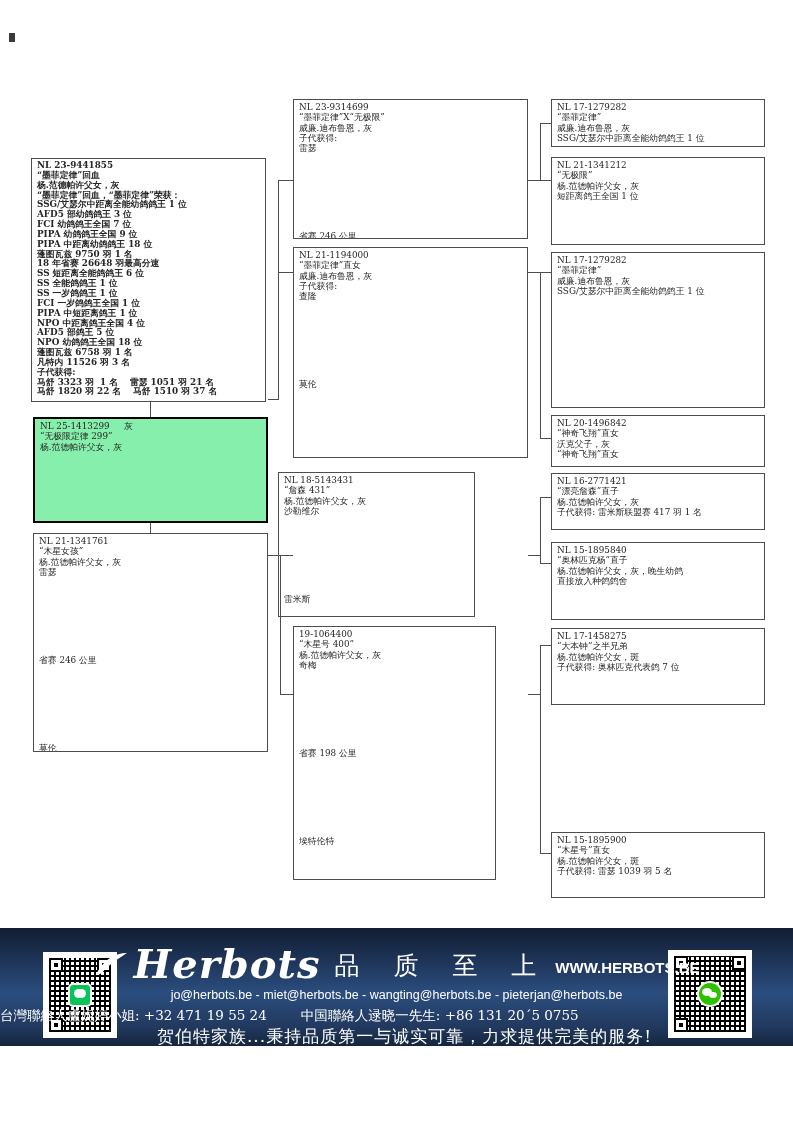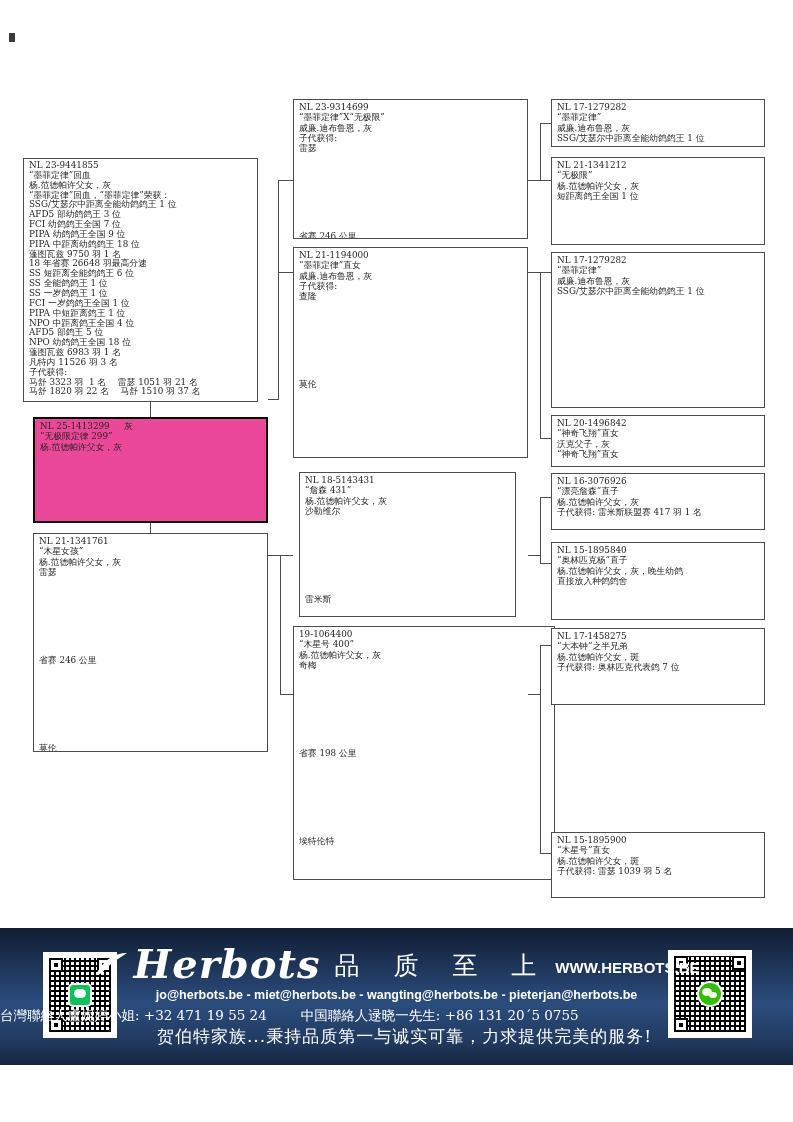--- a/index.html
+++ b/index.html
@@ -8,45 +8,45 @@
 
   
   .box{position:absolute;border:1px solid #4d4d4d;background:#fff;
        padding:2px 5px 2px 5px;font-size:8.8px;line-height:10.3px;
        color:#262626;overflow:hidden;box-sizing:border-box;}
   .box .ring{white-space:pre;}
   .trow{white-space:pre-wrap;}
   .rrow{display:grid;grid-template-columns:1fr 64px 46px;}
   .rrow .c1,.rrow .c2{text-align:right;white-space:pre;}
 
-  .father {left:23px; top:158px; width:235px; height:244px; line-height:9.85px;}
+  .father {left:31px; top:158px; width:235px; height:244px; line-height:9.85px;font-weight:bold;}
   .subject{left:33px; top:417px; width:235px; height:106px;
-           border:2px solid #000; background:#ec4899;}
+           border:2px solid #000; background:#86efac;}
   .mother {left:33px; top:533px; width:235px; height:219px;}
 
   .b1{left:293px; top:99px;  width:235px; height:140px;}
   .b2{left:293px; top:247px; width:235px; height:211px;}
-  .b3{left:299px; top:472px; width:217px; height:145px;}
-  .b4{left:293px; top:626px; width:262px; height:254px;}
+  .b3{left:278px; top:472px; width:197px; height:145px;}
+  .b4{left:293px; top:626px; width:203px; height:254px;}
 
   .c1{left:551px; top:99px;  width:214px; height:48px;}
   .c2{left:551px; top:157px; width:214px; height:88px;}
   .c3{left:551px; top:252px; width:214px; height:156px;}
   .c4{left:551px; top:415px; width:214px; height:52px;}
   .c5{left:551px; top:473px; width:214px; height:57px;}
   .c6{left:551px; top:542px; width:214px; height:78px;}
   .c7{left:551px; top:628px; width:214px; height:77px;}
   .c8{left:551px; top:832px; width:214px; height:66px;}
 
   
   .hline,.vline{position:absolute;background:#4d4d4d;}
   .hline{height:1px;} .vline{width:1px;}
 
   
-  .footer{position:absolute;left:0;top:928px;width:793px;height:137px;
+  .footer{position:absolute;left:0;top:928px;width:793px;height:118px;
     background:linear-gradient(180deg,#111d32 0%,#1d3356 26%,#2b4d7e 55%,#21395e 84%,#15253e 100%);}
   .qr{position:absolute;background:#fff;padding:6px;box-sizing:border-box;}
   .qr-left {left:43px; top:24px; width:74px; height:86px;}
   .qr-right{left:668px;top:22px; width:84px; height:88px;}
   .qr .mods{position:absolute;left:6px;top:6px;right:6px;bottom:6px;
     background-image:
       repeating-linear-gradient(0deg,#000 0 2px,transparent 2px 5px),
       repeating-linear-gradient(90deg,#000 0 2px,#fff 2px 5px);}
   .finder{position:absolute;width:14px;height:14px;background:#000;}
   .finder::before{content:"";position:absolute;left:2px;top:2px;right:2px;bottom:2px;background:#fff;}
@@ -62,21 +62,21 @@
   .badge-wechat::after{content:"";position:absolute;left:10px;top:9px;width:8px;height:6px;background:#fff;border-radius:50%;}
 
   .brand-row{position:absolute;left:50%;top:12px;transform:translateX(-50%);
              display:flex;align-items:center;white-space:nowrap;color:#fff;}
   .brand-script{font-family:"DejaVu Serif",serif;font-style:italic;font-weight:bold;
                 font-size:40px;letter-spacing:1px;margin:0 14px 0 6px;}
   .brand-cn{font-size:25px;letter-spacing:13px;margin-right:6px;margin-top:4px;}
   .brand-url{font-family:"Liberation Sans","DejaVu Sans",sans-serif;font-weight:bold;
              font-size:15px;margin-top:8px;}
   .emails{position:absolute;left:0;right:0;top:60px;text-align:center;color:#fff;
-          font-family:"Liberation Sans","DejaVu Sans",sans-serif;font-weight:bold;font-size:12.5px;}
+          font-family:"Liberation Sans","DejaVu Sans",sans-serif;font-weight:normal;font-size:12.5px;}
   .contacts{position:absolute;left:0;right:0;top:79px;color:#fff;
             font-size:13.5px;}
   .contacts .gap{display:inline-block;width:34px;}
   .slogan{position:absolute;left:16px;right:0;top:97px;text-align:center;color:#fff;
           font-size:17px;letter-spacing:1px;}
 
   .corner-mark{position:absolute;left:9px;top:33px;width:6px;height:9px;background:#3a3a3a;}
 </style>
 </head>
 <body>
@@ -97,21 +97,21 @@
       <div class="trow">蓬图瓦兹 9750 羽 1 名</div>
       <div class="trow">18 年省赛 26648 羽最高分速</div>
       <div class="trow">SS 短距离全能鸽鸽王 6 位</div>
       <div class="trow">SS 全能鸽鸽王 1 位</div>
       <div class="trow">SS 一岁鸽鸽王 1 位</div>
       <div class="trow">FCI 一岁鸽鸽王全国 1 位</div>
       <div class="trow">PIPA 中短距离鸽王 1 位</div>
       <div class="trow">NPO 中距离鸽王全国 4 位</div>
       <div class="trow">AFD5 部鸽王 5 位</div>
       <div class="trow">NPO 幼鸽鸽王全国 18 位</div>
-      <div class="trow">蓬图瓦兹 6983 羽 1 名</div>
+      <div class="trow">蓬图瓦兹 6758 羽 1 名</div>
       <div class="trow">凡特内 11526 羽 3 名</div>
       <div class="trow">子代获得:</div>
       <div class="trow">马舒 3323 羽  1 名　 雷瑟 1051 羽 21 名</div>
       <div class="trow">马舒 1820 羽 22 名　 马舒 1510 羽 37 名</div>
     </div>
 </div>
 
 <div class="box subject">
   <div class="ring">NL 25-1413299　  灰</div>
   <div>
@@ -252,21 +252,21 @@
 <div class="box c4">
   <div class="ring">NL 20-1496842</div>
   <div>
       <div class="trow">“神奇飞翔”直女</div>
       <div class="trow">沃克父子，灰</div>
       <div class="trow">“神奇飞翔”直女</div>
     </div>
 </div>
 
 <div class="box c5">
-  <div class="ring">NL 16-3076926</div>
+  <div class="ring">NL 16-2771421</div>
   <div>
       <div class="trow">“漂亮詹森”直子</div>
       <div class="trow">杨.范德帕许父女，灰</div>
       <div class="trow">子代获得: 雷米斯联盟赛 417 羽 1 名</div>
     </div>
 </div>
 
 <div class="box c6">
   <div class="ring">NL 15-1895840</div>
   <div>

